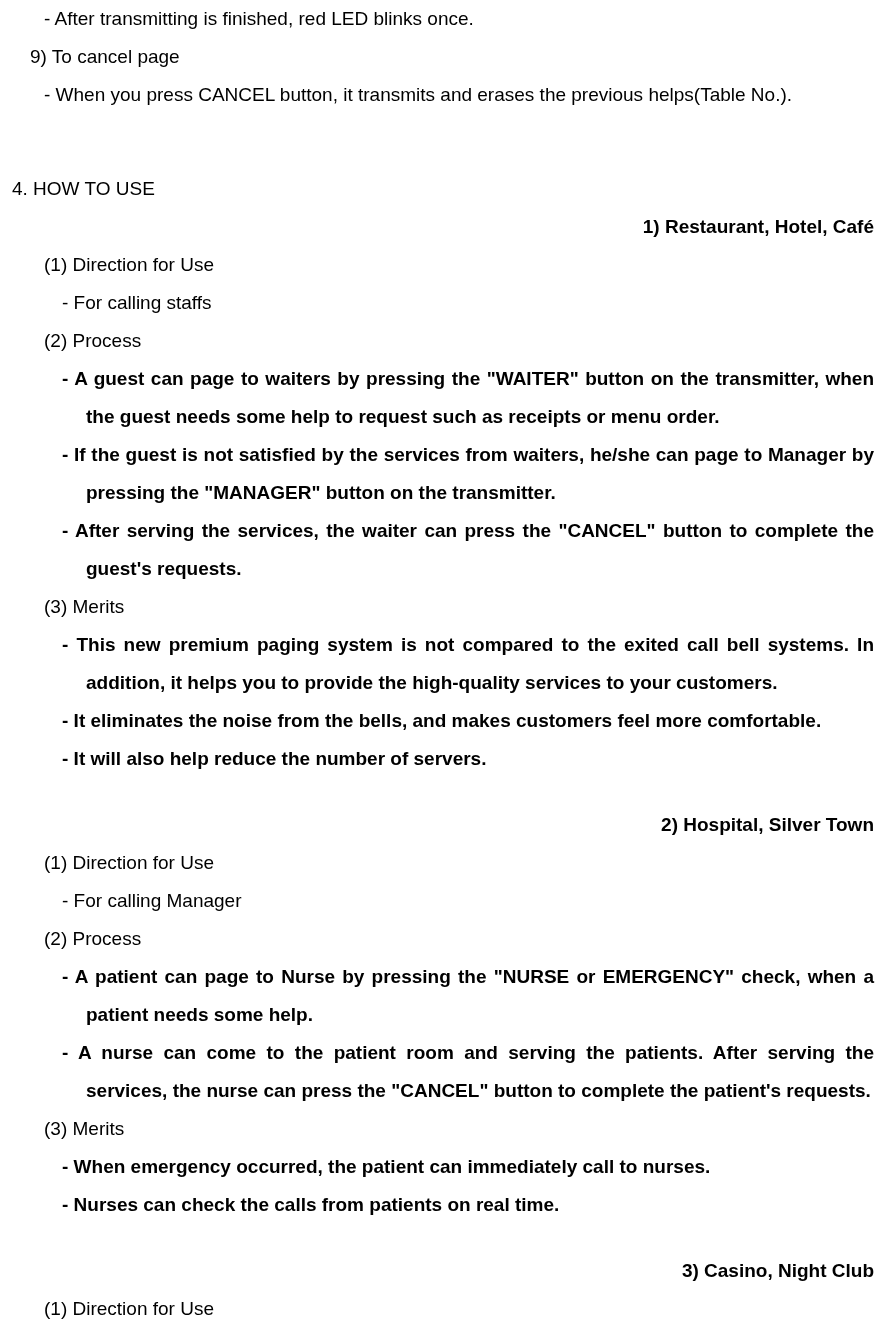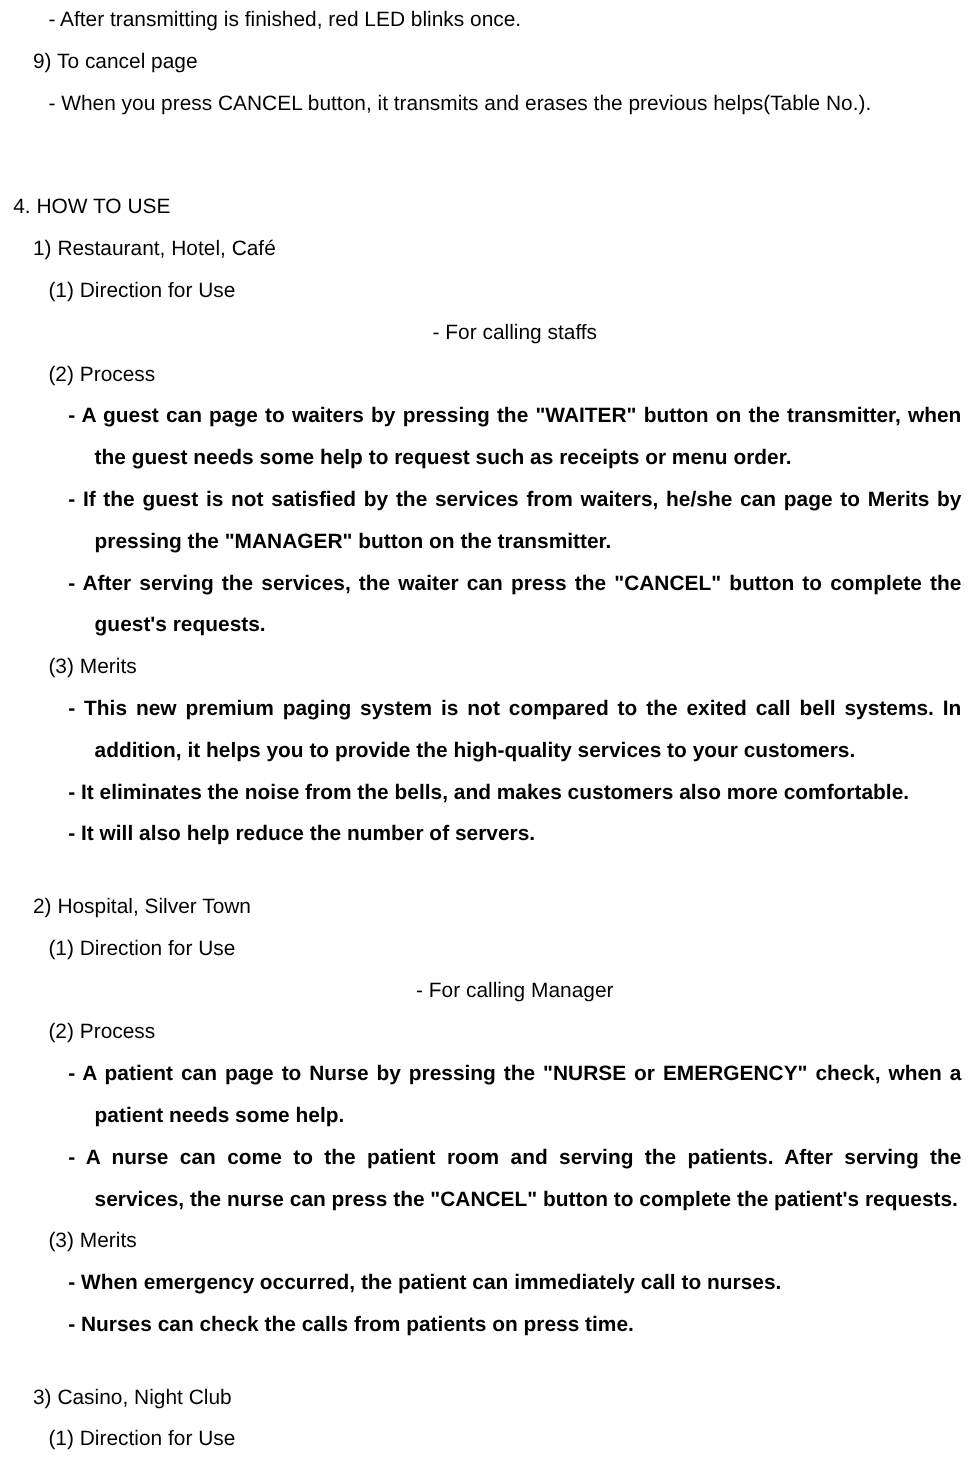--- a/index.html
+++ b/index.html
@@ -11,61 +11,61 @@
     width:886px;
     font-family:"Segoe UI","Malgun Gothic","Helvetica Neue",Arial,sans-serif;
     color:#000000;
     font-size:19px;
     line-height:2.0;
     padding:0 12px 40px 12px;
     box-sizing:border-box;
   }
   .indent-1{ padding-left:18px; }
   .indent-2{ padding-left:32px; }
-  .indent-3{ padding-left:50px;text-align:center; }
+  .indent-3{ padding-left:50px; }
   .bullet{ padding-left:74px; text-indent:-24px; text-align:justify;font-weight:bold; }
-  .bold{ font-weight:400; }
+  .bold{ font-weight:700;text-align:right; }
   .section-gap{ height:28px; }
 </style>
 </head>
 <body>
 
 <div class="indent-2">- After transmitting is finished, red LED blinks once.</div>
 <div class="indent-1">9) To cancel page</div>
 <div class="indent-2">- When you press CANCEL button, it transmits and erases the previous helps(Table No.).</div>
 
 <div class="section-gap"></div>
 <div class="section-gap"></div>
 
 <div>4. HOW TO USE</div>
 
 <div class="indent-1 bold">1) Restaurant, Hotel, Café</div>
 <div class="indent-2">(1) Direction for Use</div>
 <div class="indent-3">- For calling staffs</div>
 
 <div class="indent-2">(2) Process</div>
 <div class="bullet">- A guest can page to waiters by pressing the "WAITER" button on the transmitter, when the guest needs some help to request such as receipts or menu order.</div>
-<div class="bullet">- If the guest is not satisfied by the services from waiters, he/she can page to Merits by pressing the "MANAGER" button on the transmitter.</div>
+<div class="bullet">- If the guest is not satisfied by the services from waiters, he/she can page to Manager by pressing the "MANAGER" button on the transmitter.</div>
 <div class="bullet">- After serving the services, the waiter can press the "CANCEL" button to complete the guest's requests.</div>
 
 <div class="indent-2">(3) Merits</div>
 <div class="bullet">- This new premium paging system is not compared to the exited call bell systems. In addition, it helps you to provide the high-quality services to your customers.</div>
-<div class="bullet">- It eliminates the noise from the bells, and makes customers also more comfortable.</div>
+<div class="bullet">- It eliminates the noise from the bells, and makes customers feel more comfortable.</div>
 <div class="bullet">- It will also help reduce the number of servers.</div>
 
 <div class="section-gap"></div>
 
 <div class="indent-1 bold">2) Hospital, Silver Town</div>
 <div class="indent-2">(1) Direction for Use</div>
 <div class="indent-3">- For calling Manager</div>
 
 <div class="indent-2">(2) Process</div>
 <div class="bullet">- A patient can page to Nurse by pressing the "NURSE or EMERGENCY" check, when a patient needs some help.</div>
 <div class="bullet">- A nurse can come to the patient room and serving the patients. After serving the services, the nurse can press the "CANCEL" button to complete the patient's requests.</div>
 
 <div class="indent-2">(3) Merits</div>
 <div class="bullet">- When emergency occurred, the patient can immediately call to nurses.</div>
-<div class="bullet">- Nurses can check the calls from patients on press time.</div>
+<div class="bullet">- Nurses can check the calls from patients on real time.</div>
 
 <div class="section-gap"></div>
 
 <div class="indent-1 bold">3) Casino, Night Club</div>
 <div class="indent-2">(1) Direction for Use</div>
 
 </body></html>

